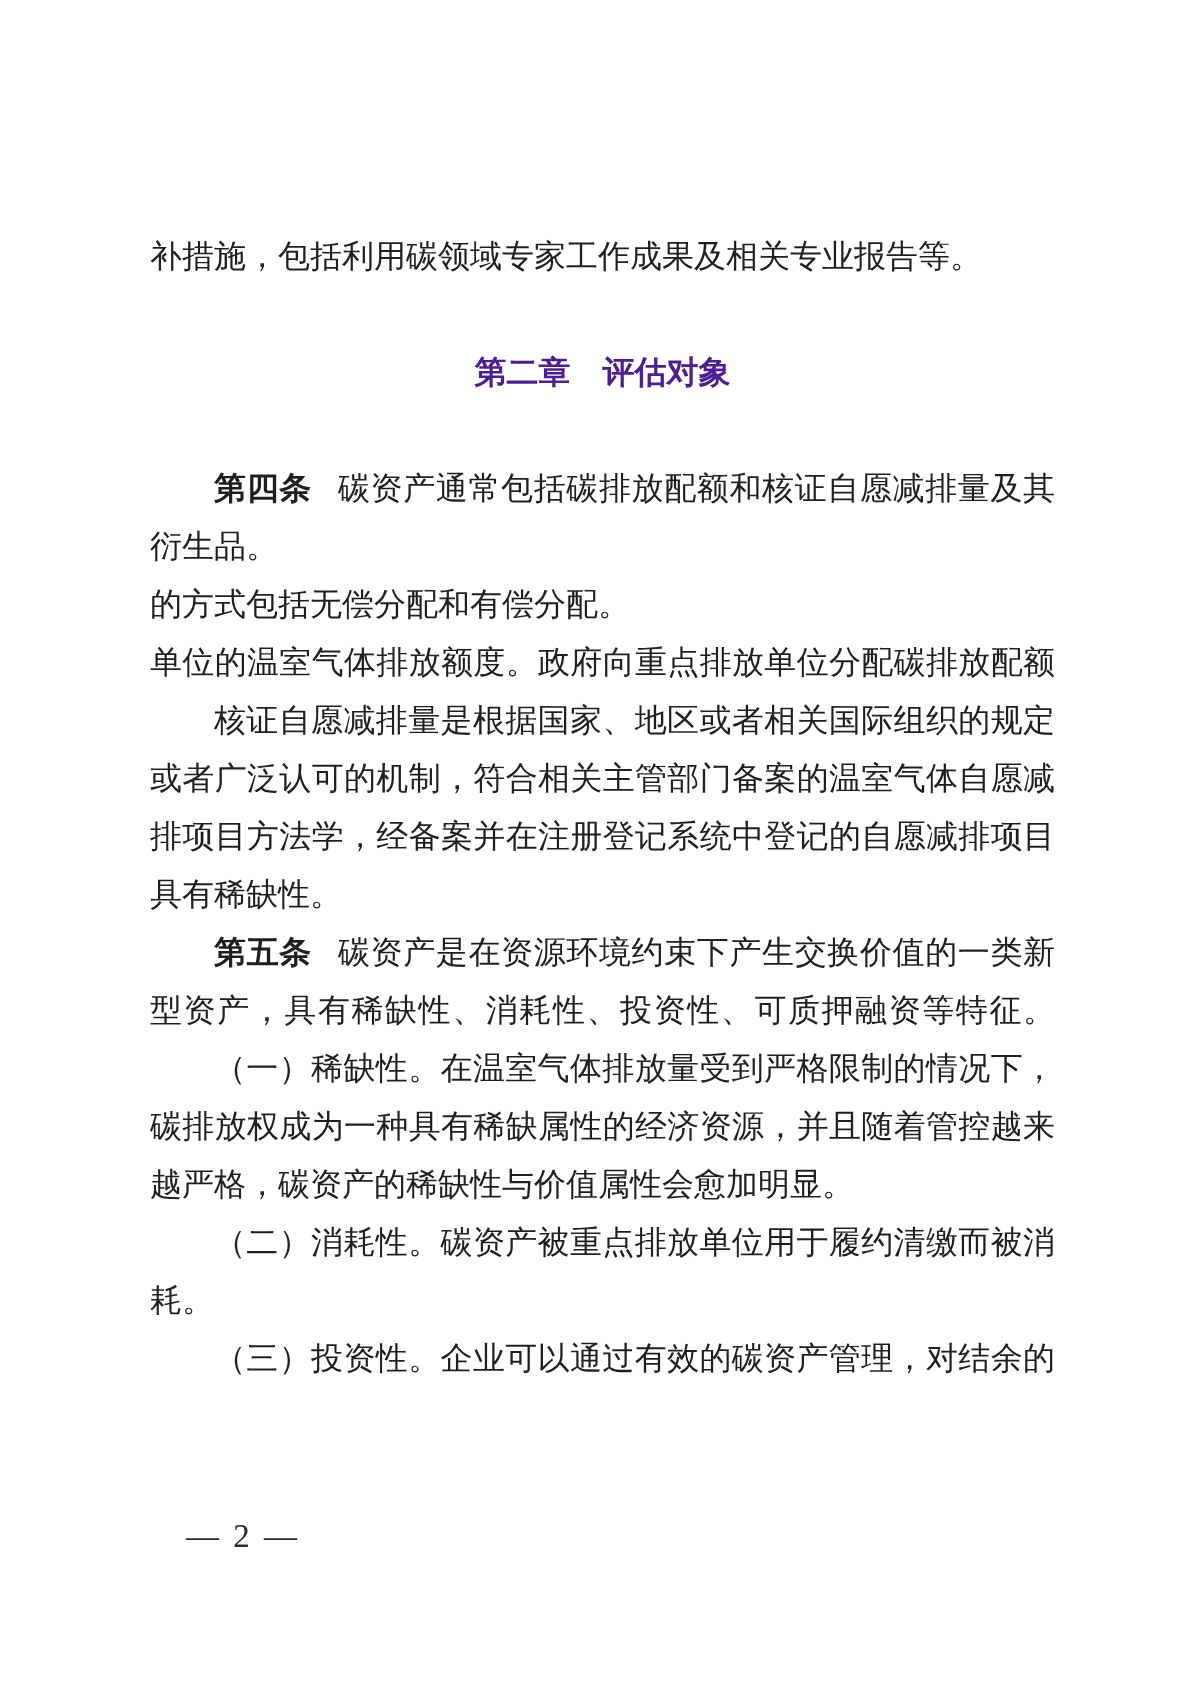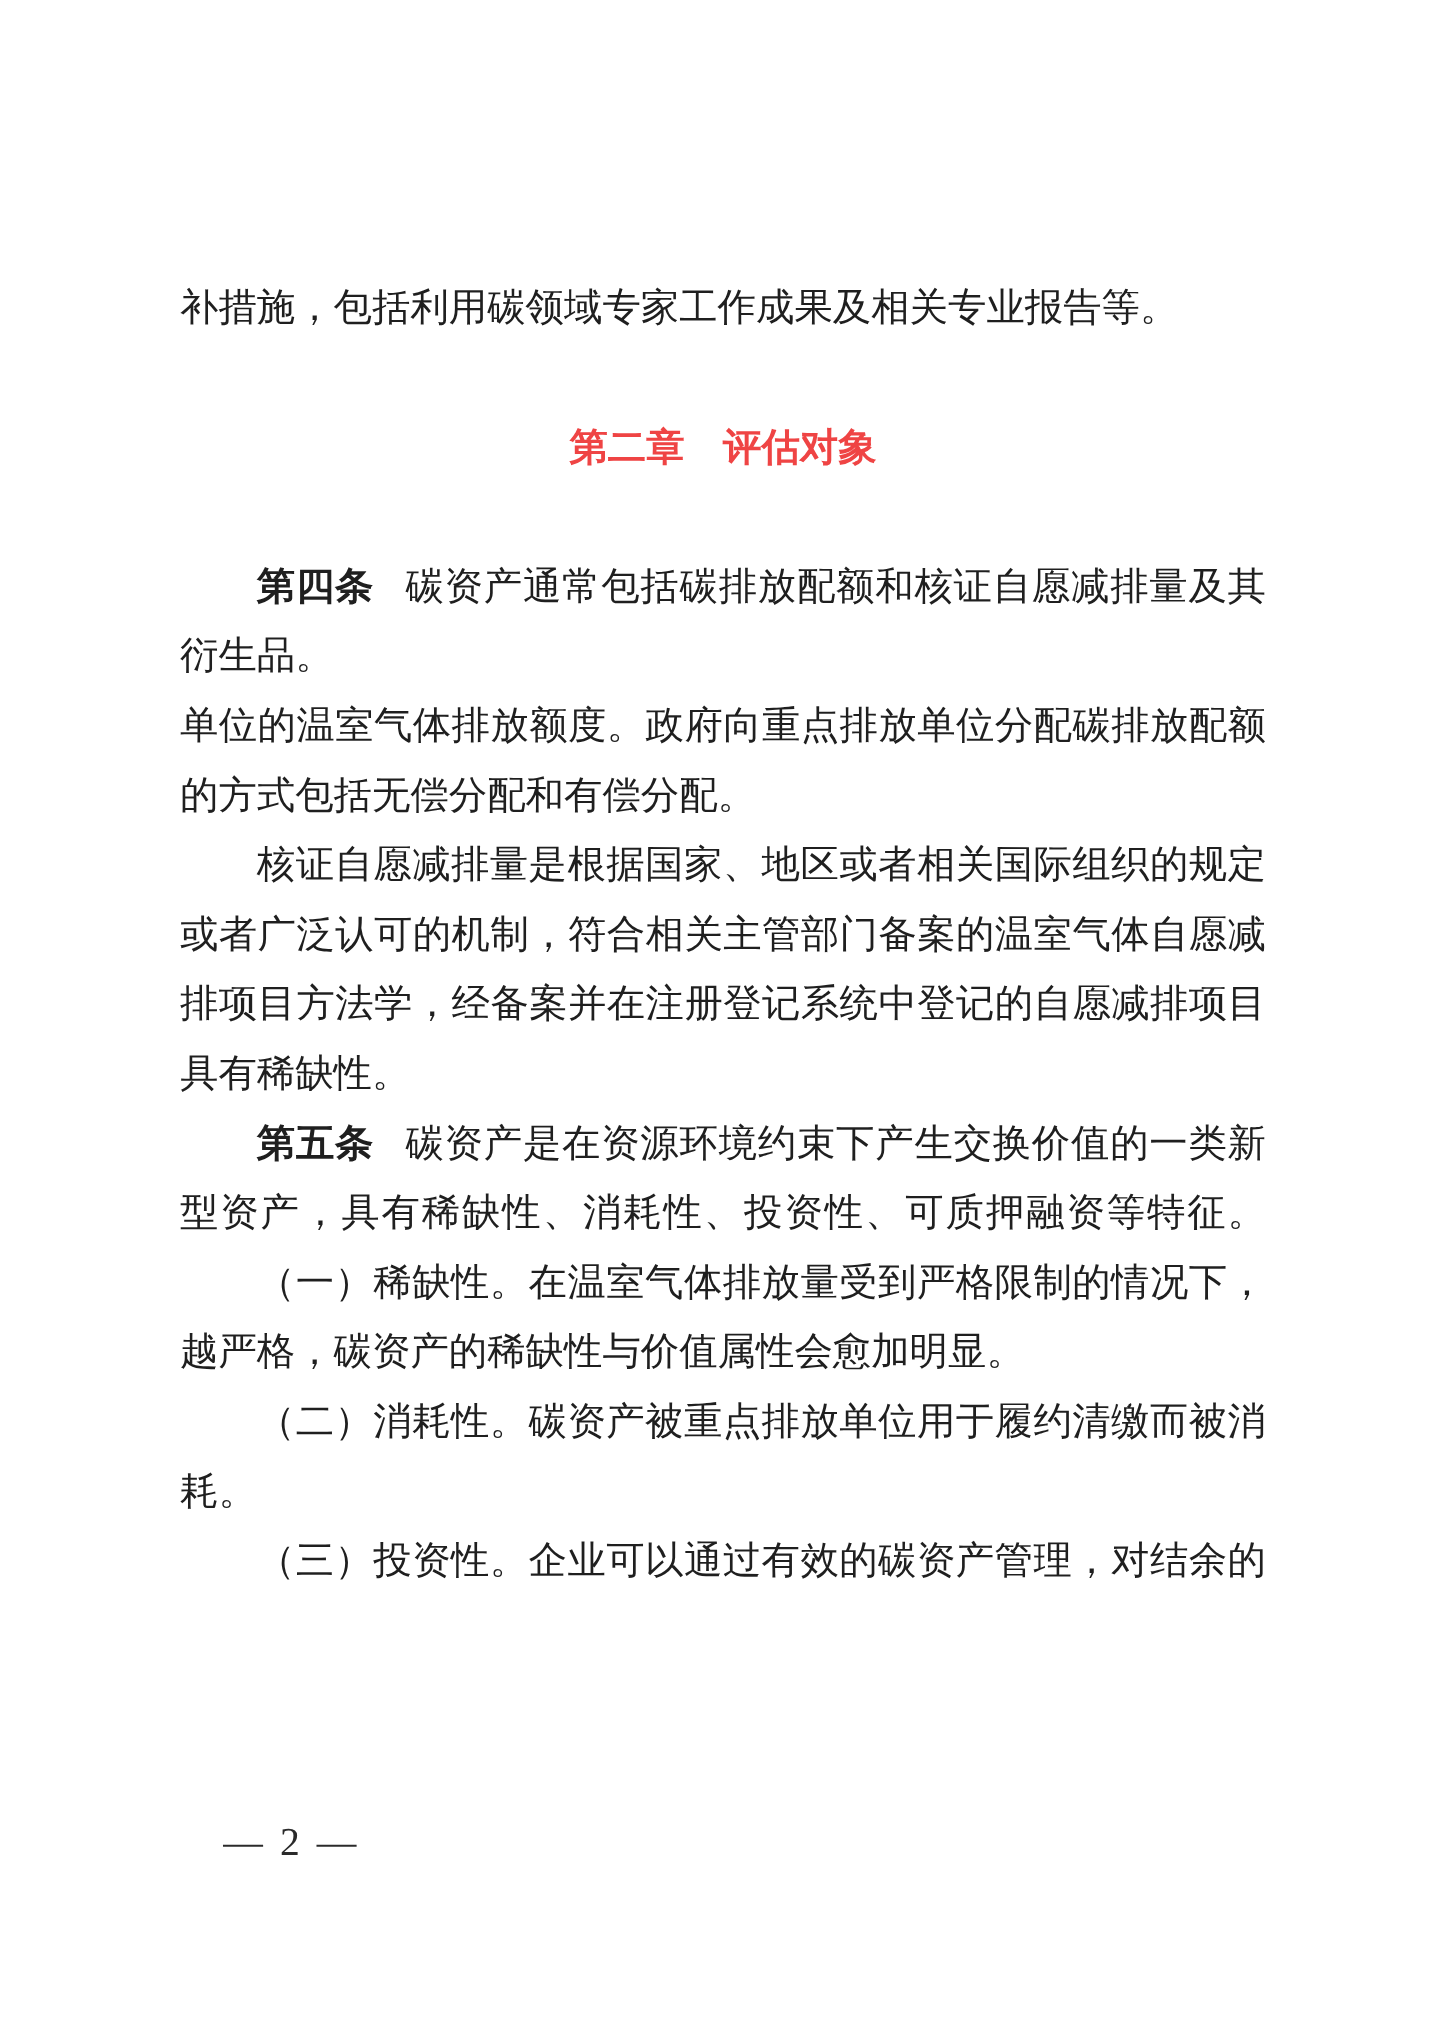--- a/index.html
+++ b/index.html
@@ -42,21 +42,21 @@
   .indent {
     text-indent: 64px;
   }
   .chapter {
     margin: 58px 0 0 0;
     font-size: 32px;
     line-height: 58px;
     font-weight: bold;
     text-align: center;
     font-family: "Liberation Sans", sans-serif;
-    color: #ef4444;
+    color: #4c1d95;
   }
   .first-body {
     margin-top: 58px;
   }
   .art-label {
     font-weight: bold;
   }
   .art-rest {
     margin-left: 26px;
     margin-top: 14px;
@@ -77,32 +77,33 @@
 <div class="page">
   <div class="textblock">
 
     <p class="line end">补措施，包括利用碳领域专家工作成果及相关专业报告等。</p>
 
     <h2 class="chapter">第二章　评估对象</h2>
 
     <p class="line indent first-body"><span class="art-label">第四条</span><span class="art-rest">碳资产通常包括碳排放配额和核证自愿减排量及其</span></p>
     <p class="line end">衍生品。</p>
 
+    <p class="line end">的方式包括无偿分配和有偿分配。</p>
     <p class="line">单位的温室气体排放额度。政府向重点排放单位分配碳排放配额</p>
-    <p class="line end">的方式包括无偿分配和有偿分配。</p>
 
     <p class="line indent">核证自愿减排量是根据国家、地区或者相关国际组织的规定</p>
     <p class="line">或者广泛认可的机制，符合相关主管部门备案的温室气体自愿减</p>
     <p class="line">排项目方法学，经备案并在注册登记系统中登记的自愿减排项目</p>
     <p class="line end">具有稀缺性。</p>
 
     <p class="line indent"><span class="art-label">第五条</span><span class="art-rest">碳资产是在资源环境约束下产生交换价值的一类新</span></p>
     <p class="line">型资产，具有稀缺性、消耗性、投资性、可质押融资等特征。</p>
 
     <p class="line indent">（一）稀缺性。在温室气体排放量受到严格限制的情况下，</p>
+    <p class="line">碳排放权成为一种具有稀缺属性的经济资源，并且随着管控越来</p>
     <p class="line end">越严格，碳资产的稀缺性与价值属性会愈加明显。</p>
 
     <p class="line indent">（二）消耗性。碳资产被重点排放单位用于履约清缴而被消</p>
     <p class="line end">耗。</p>
 
     <p class="line indent">（三）投资性。企业可以通过有效的碳资产管理，对结余的</p>
 
   </div>
 
   <div class="page-footer">— 2 —</div>

